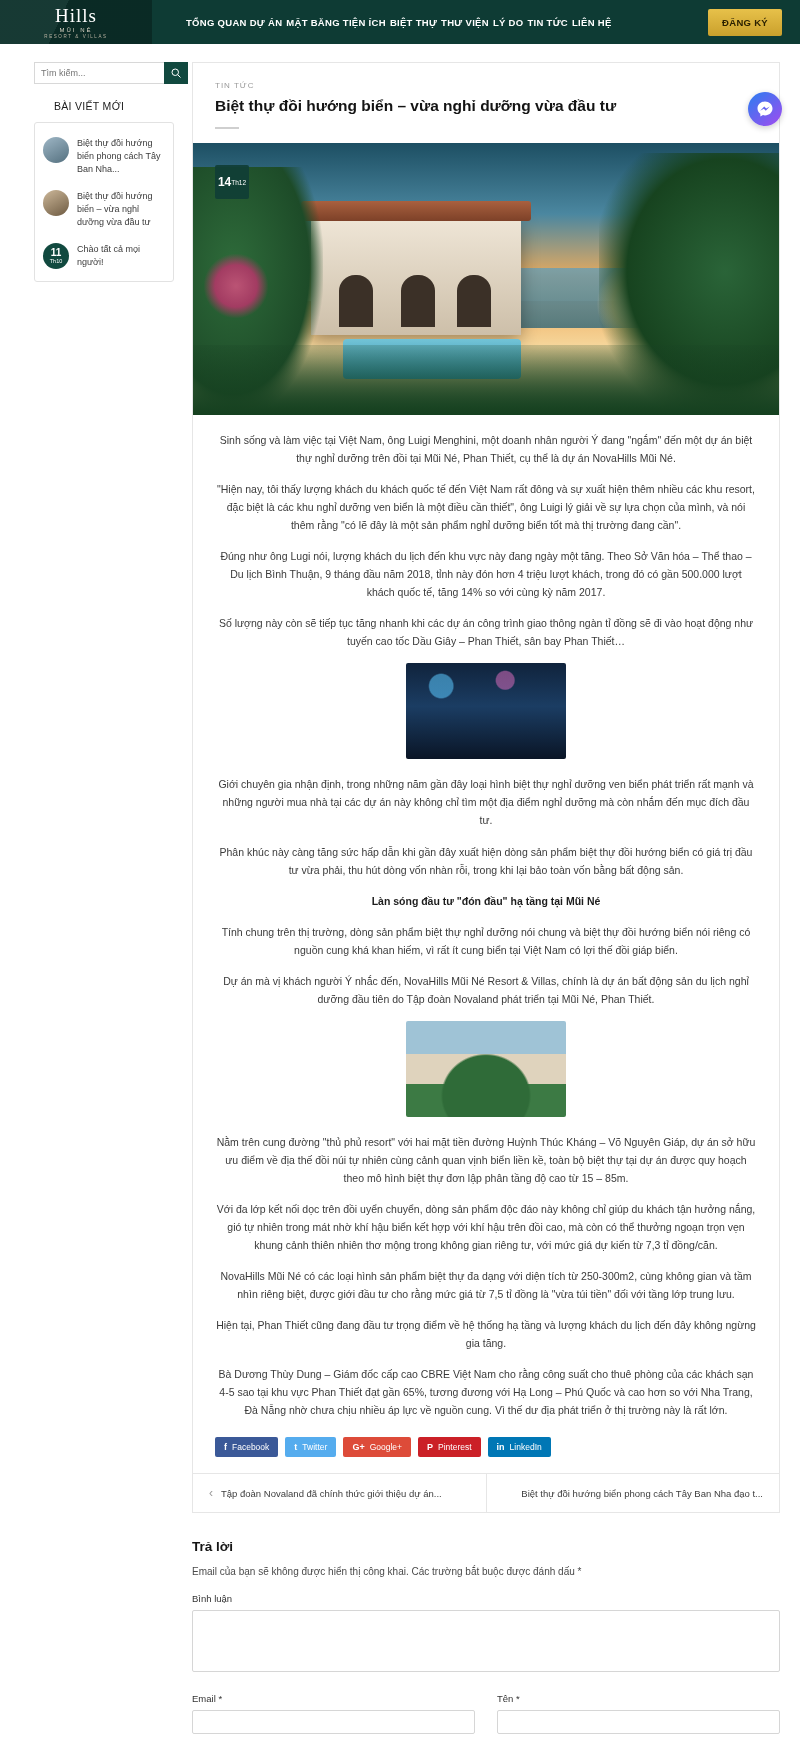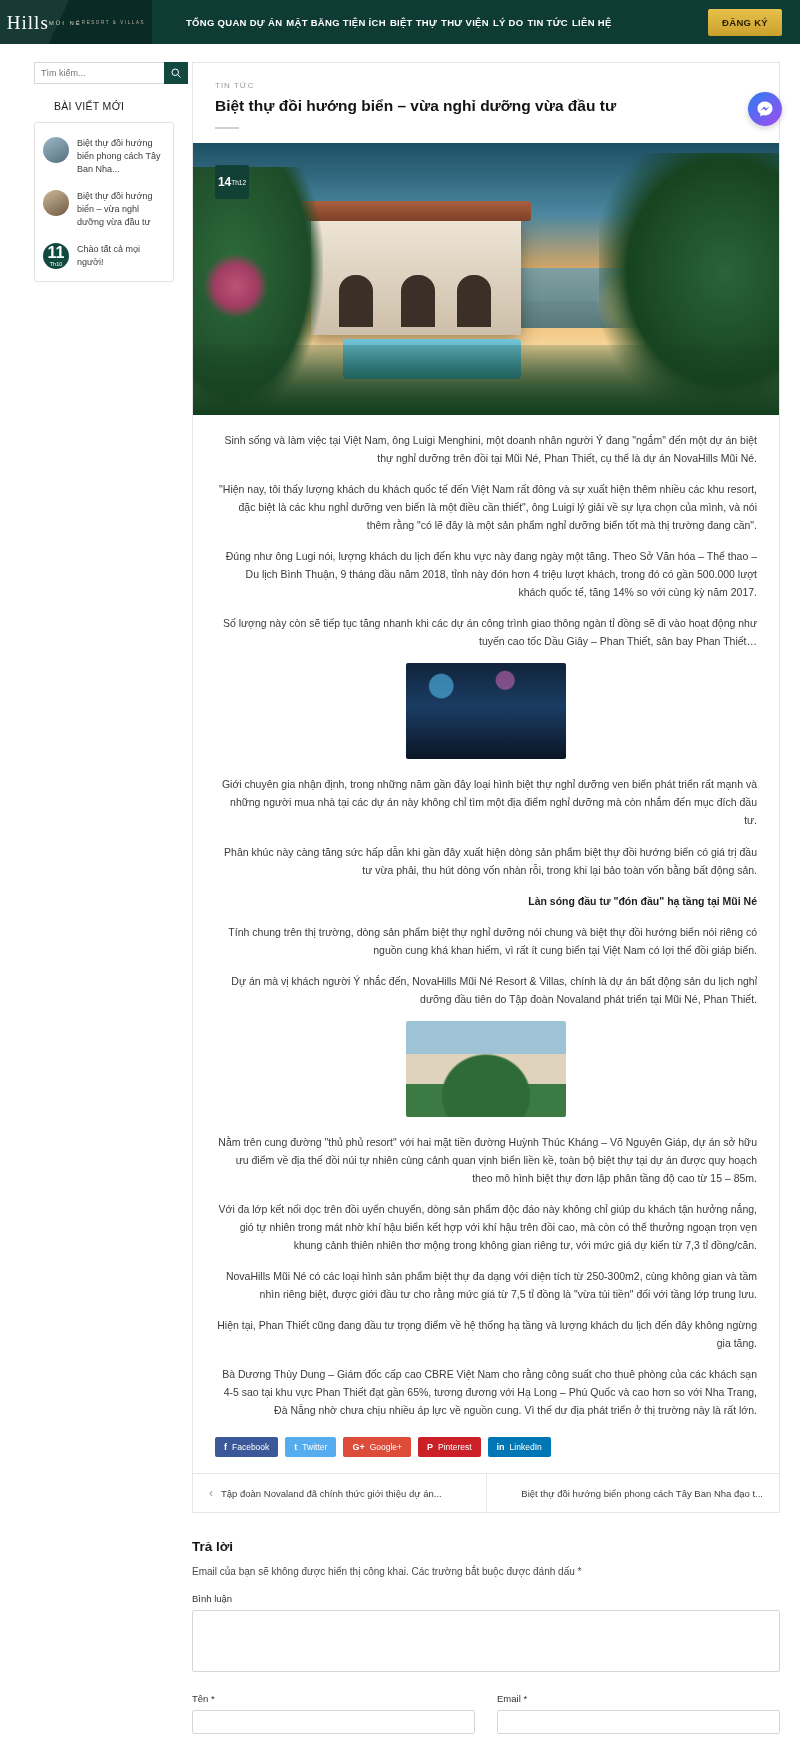--- a/index.html
+++ b/index.html
@@ -20,21 +20,21 @@
     display: flex;
     align-items: center;
     padding: 0 18px 0 0;
     position: relative;
   }
   .logo-wrap {
     width: 152px;
     height: 44px;
     background: #0b2f29;
     display: flex;
-    flex-direction: row;
+    flex-direction: column;
     align-items: center;
     justify-content: center;
     position: relative;
     overflow: hidden;
   }
   .logo-wrap:before {
     content:"";
     position:absolute;
     left:0; top:0; width:100%; height:100%;
     background: linear-gradient(115deg, rgba(255,255,255,0.05) 0 40%, rgba(0,0,0,0.10) 40% 100%);
@@ -147,21 +147,21 @@
   .thumb.t3 { background: linear-gradient(150deg,#d9e5ec,#a5bcc8); }
   .thumb.date {
     background: #11493f;
     color: #fff;
     display: flex;
     flex-direction: column;
     align-items: center;
     justify-content: center;
     line-height: 1;
   }
-  .thumb.date .d { font-size: 16px; font-weight: bold; }
+  .thumb.date .d { font-size: 10px; font-weight: bold; }
   .thumb.date .m { font-size: 5.5px; margin-top: 1px; }
   .recent-text {
     font-size: 9px;
     line-height: 1.45;
     color: #3b3b3b;
   }
 
   
   .article-card {
     border: 1px solid #e6e6e6;
@@ -254,21 +254,21 @@
     border-radius: 2px;
   }
   .date-badge .d { font-size: 12px; font-weight: bold; }
   .date-badge .m { font-size: 6.5px; margin-top: 2px; }
 
   .article-card p {
     font-size: 10.5px;
     line-height: 1.72;
     color: #3a3a3a;
     margin: 0 0 13px 0;
-    text-align: right;
+    text-align: center;
   }
   .article-card p.bold { font-weight: bold; color: #1d1d1d; }
 
   .inline-img {
     width: 160px; height: 96px;
     margin: 4px auto 16px auto;
     display: block;
     border-radius: 2px;
   }
   .img-event {
@@ -496,25 +496,25 @@
         </div>
       </div>
 
       <div class="reply">
         <h2>Trả lời</h2>
         <div class="note">Email của bạn sẽ không được hiển thị công khai. Các trường bắt buộc được đánh dấu *</div>
         <label class="lbl">Bình luận</label>
         <textarea class="comment" style=""></textarea>
         <div class="fields">
           <div class="field">
+            <label class="lbl">Email *</label>
+            <input type="text" style="">
+          </div>
+          <div class="field">
             <label class="lbl">Tên *</label>
-            <input type="text" style="">
-          </div>
-          <div class="field">
-            <label class="lbl">Email *</label>
             <input type="text" style="">
           </div>
         </div>
         
       </div>
     </div>
   </div>
 
 </div>
 

